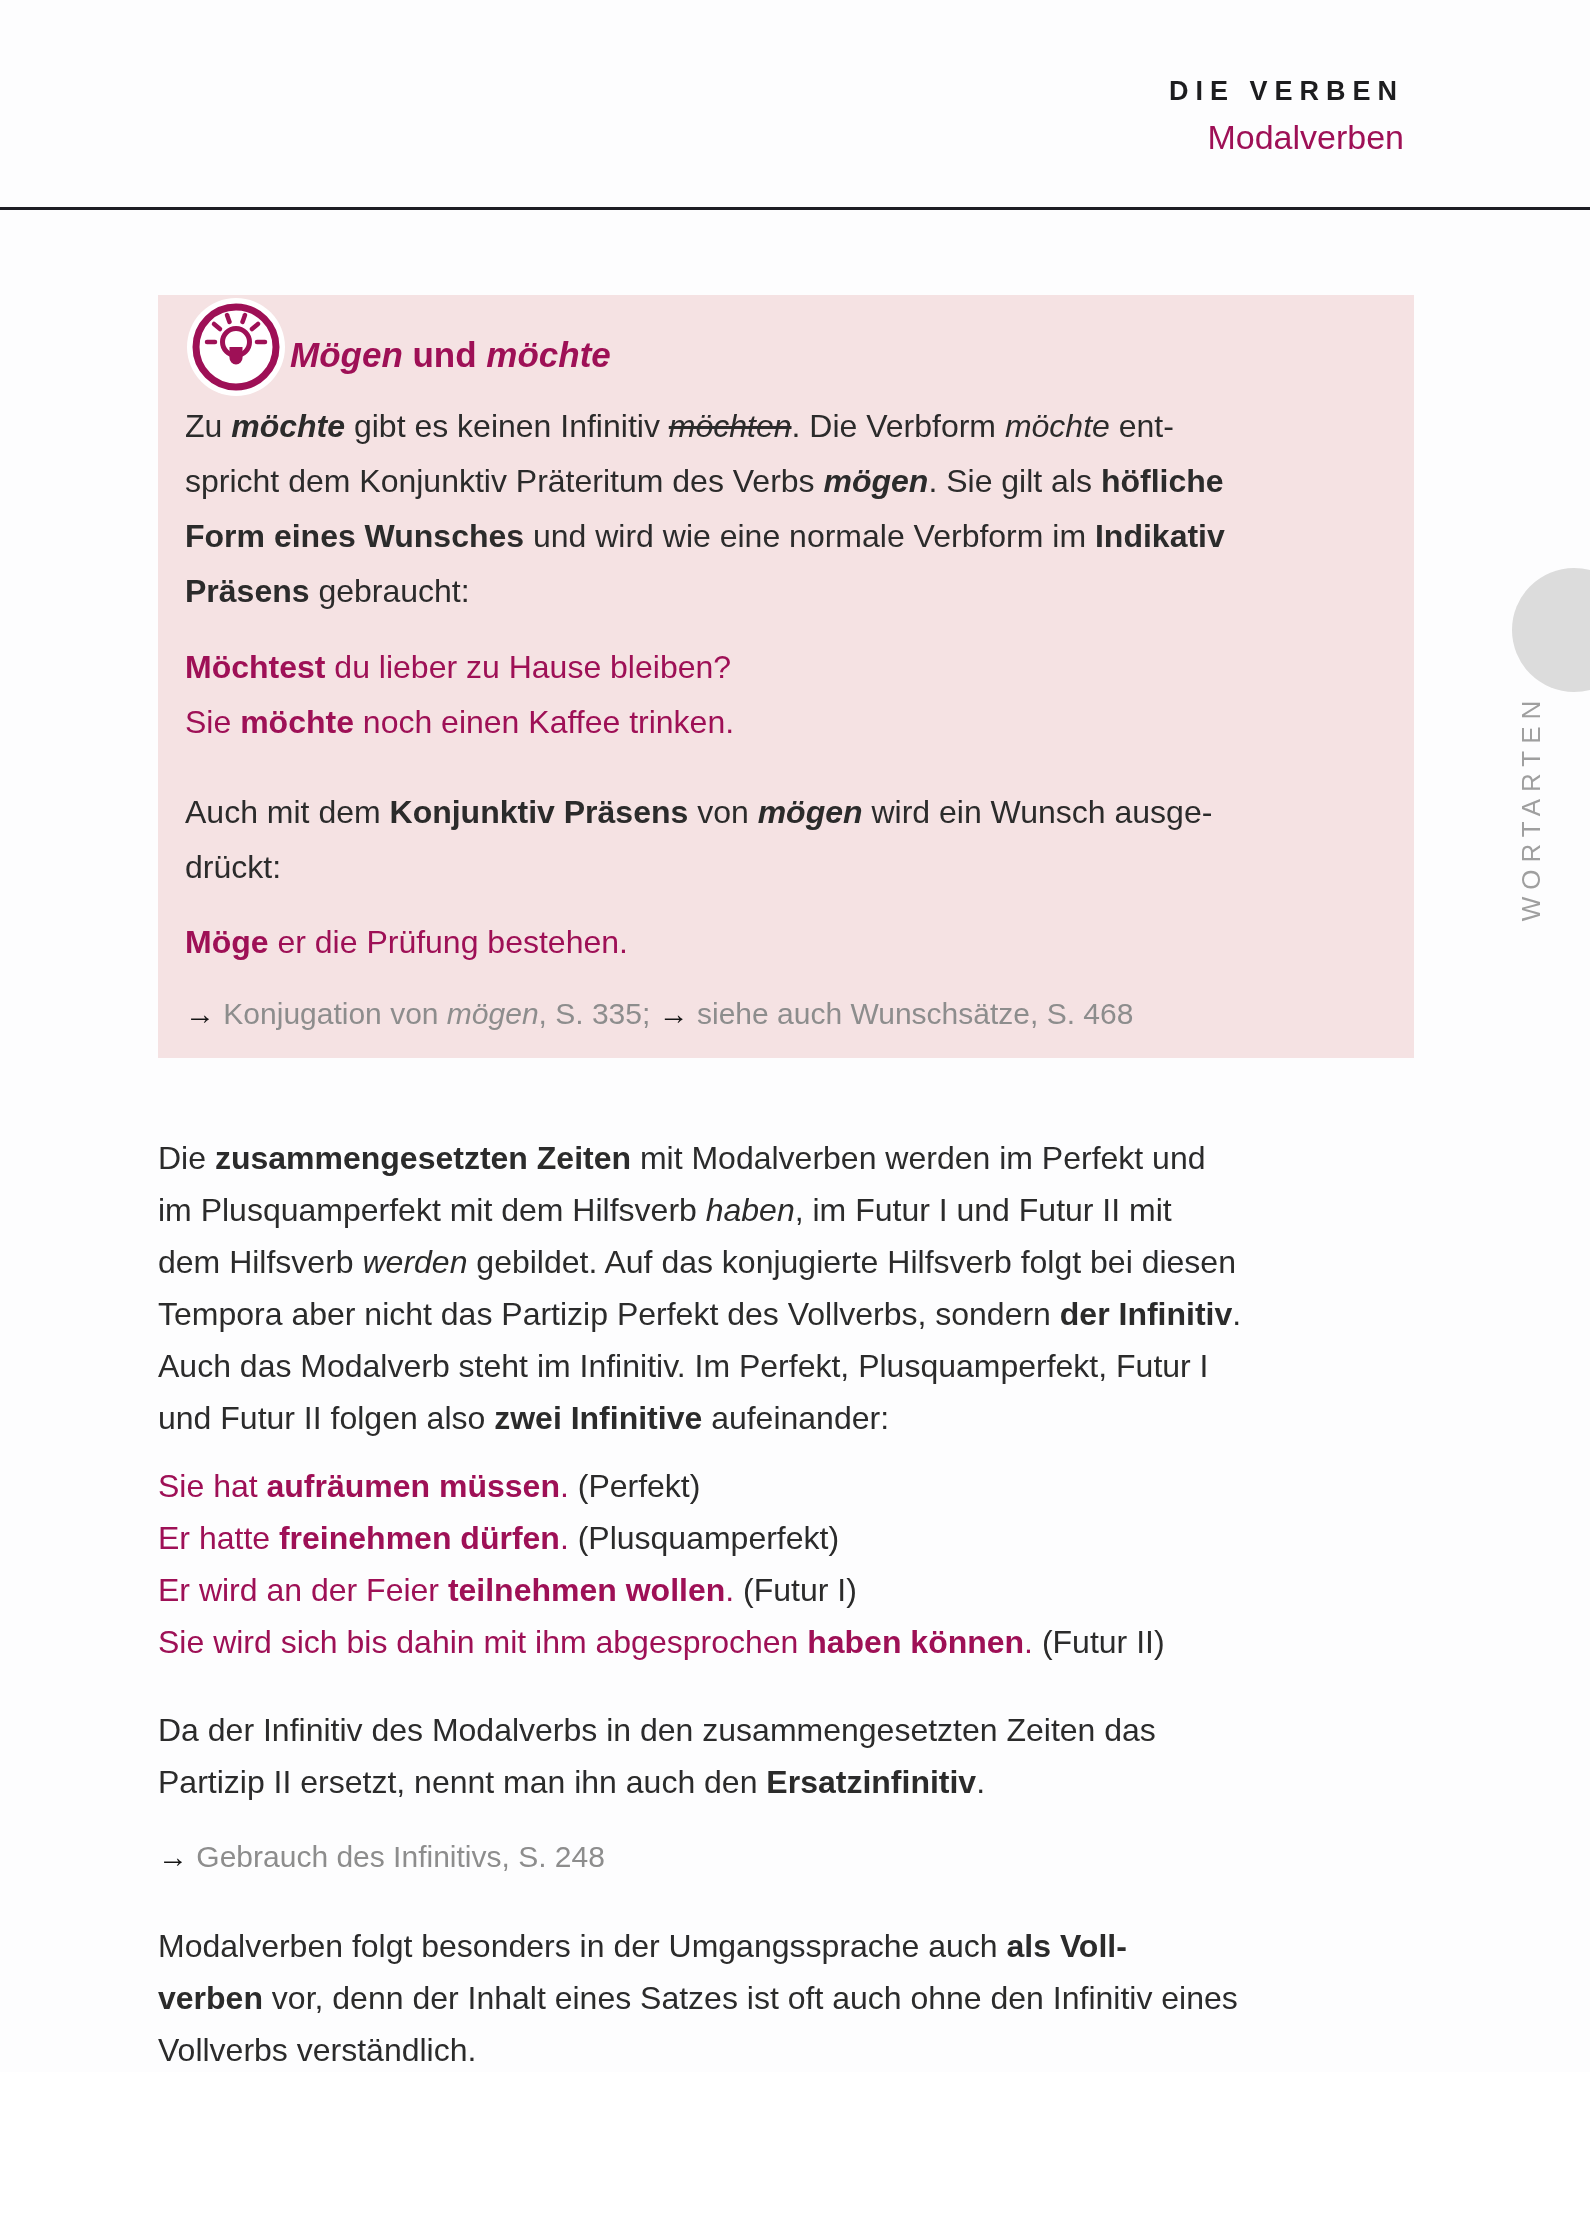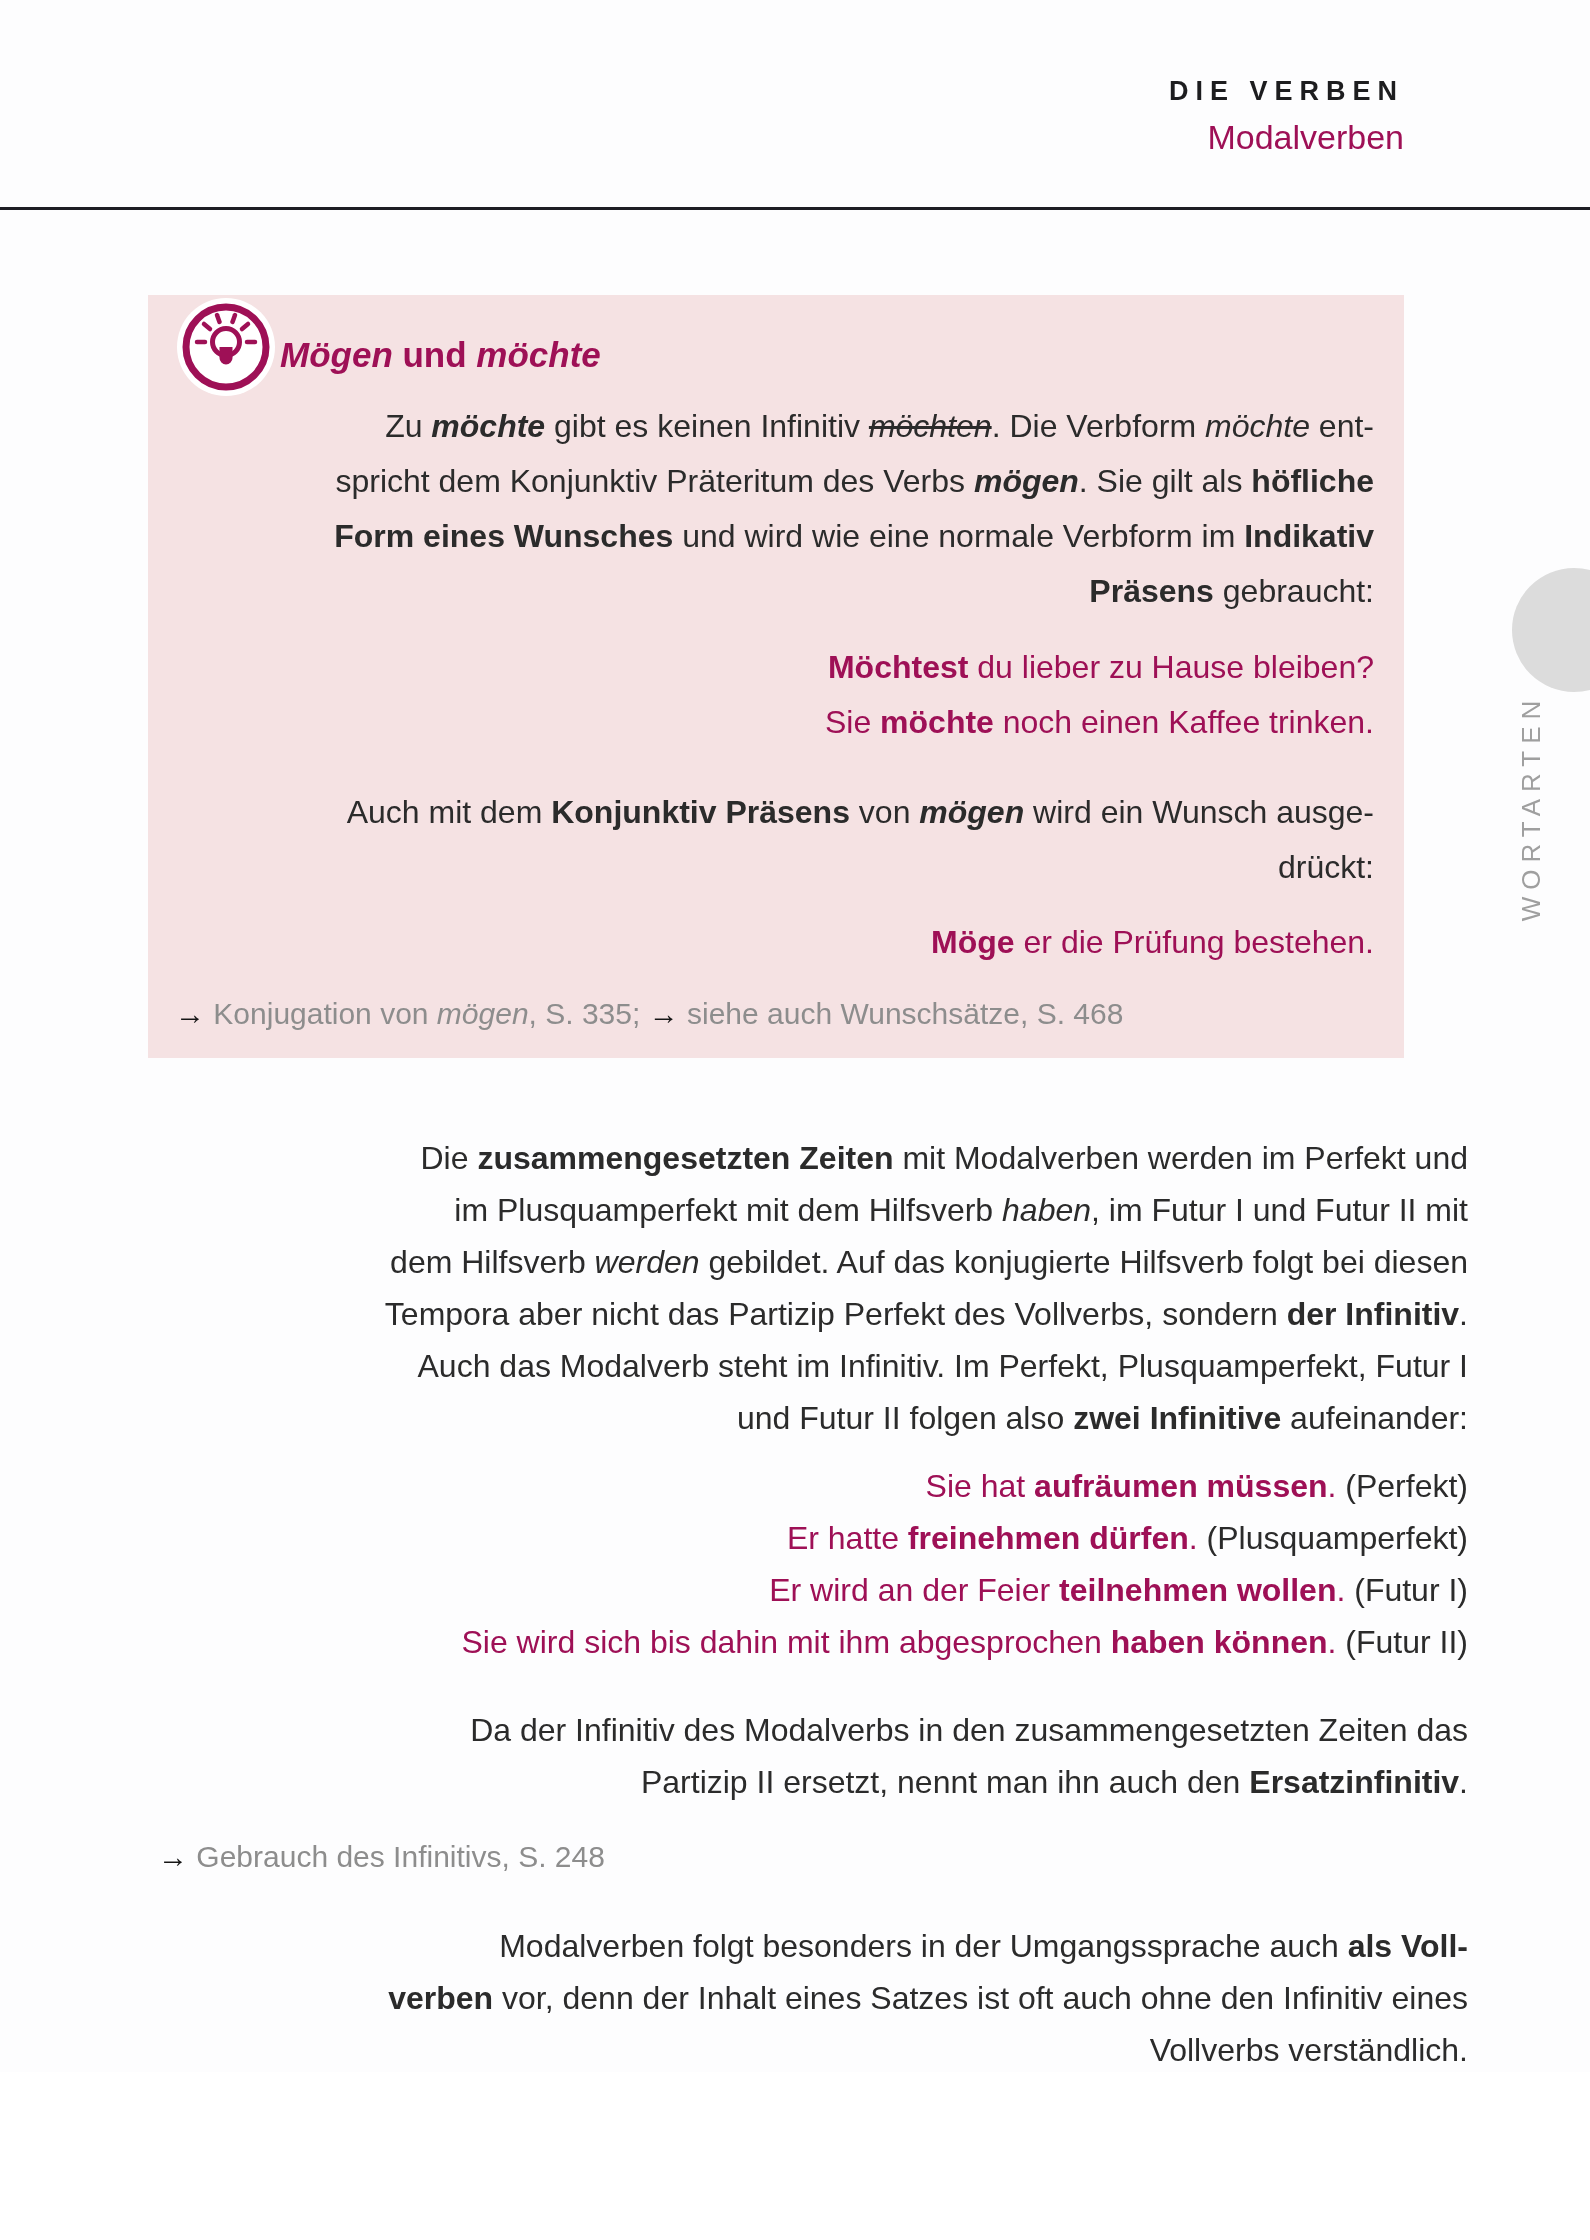--- a/index.html
+++ b/index.html
@@ -16,28 +16,28 @@
     position:relative;width:1590px;height:2072px;overflow:hidden;
     background:#fdfdfe;color:var(--text);
     font-family:"Liberation Sans",sans-serif;
   }
   
   .kicker{position:absolute;top:76px;right:186px;font-size:27px;font-weight:700;
           letter-spacing:7px;color:#1d1d1f;}
   .subhead{position:absolute;top:118px;right:186px;font-size:34px;color:var(--accent);}
   .rule{position:absolute;top:207px;left:0;width:1590px;height:3px;background:var(--rule);}
   
-  .infobox{position:absolute;left:148px;top:295px;width:1256px;height:763px;
+  .infobox{position:absolute;left:158px;top:295px;width:1256px;height:763px;
            background:var(--box-bg);box-sizing:border-box;padding:104px 30px 0 27px;}
   .icon-wrap{position:absolute;left:28px;top:2px;width:100px;height:100px;color:var(--accent);}
   .box-title{position:absolute;left:132px;top:40px;margin:0;font-size:35px;
              font-weight:700;color:var(--accent);white-space:nowrap;}
   
   .p{font-size:32px;line-height:55px;}
-  .line{white-space:nowrap;text-align:right;}
+  .line{white-space:nowrap;}
   .b{font-weight:700;}
   .i{font-style:italic;}
   .st{text-decoration:line-through;}
   .example{color:var(--accent);}
   .dk{color:var(--text);}
   .ref{font-size:30px;line-height:44px;color:var(--muted);margin-top:22px;white-space:nowrap;}
   .arr{color:#151515;}
   .mt-ex1{margin-top:21px;}
   .mt-p2{margin-top:35px;}
   .mt-ex2{margin-top:20px;}

